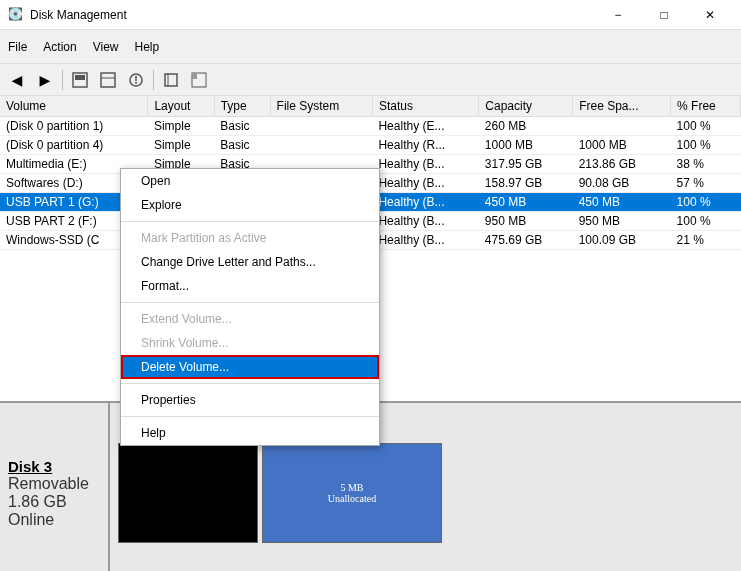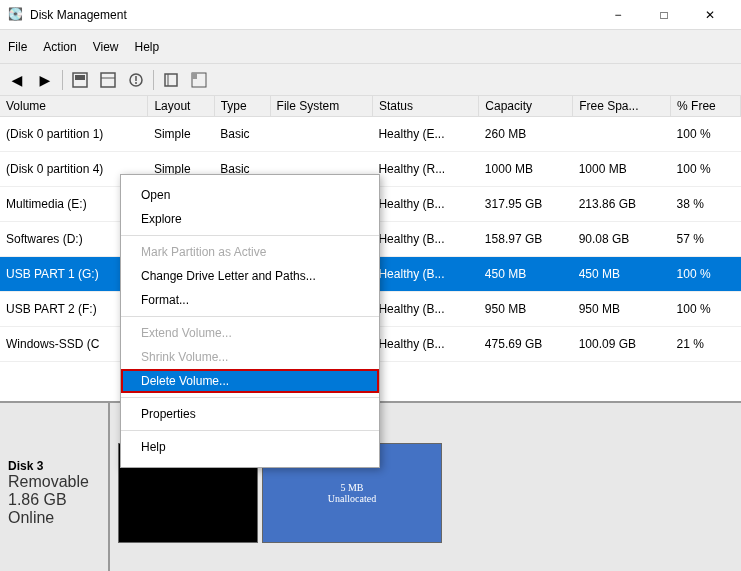--- a/index.html
+++ b/index.html
@@ -128,21 +128,21 @@
       font-weight: normal;
       white-space: nowrap;
     }
 
     tbody tr {
       border-bottom: 1px solid #eee;
     }
     tbody tr.selected { background: #0078d7; color: #fff; }
 
     tbody td {
-      padding: 10px 6px;
+      padding: 2px 6px;
       white-space: nowrap;
     }
 
     
     .disk-area {
       height: 180px;
       background: #e8e8e8;
       display: flex;
       flex-direction: row;
       overflow: hidden;
@@ -155,21 +155,22 @@
       display: flex;
       flex-direction: column;
       justify-content: center;
       padding: 8px;
       background: #e8e8e8;
       border-right: 2px solid #999;
     }
 
     .disk-label-title {
       font-weight: bold;
-      font-size: 12px;
+      font-size: 15px;
+      text-decoration: underline;
     }
     .disk-label-sub {
       font-size: 16px;
       color: #333;
     }
 
     .disk-partitions {
       flex: 1;
       display: flex;
       flex-direction: row;
@@ -205,22 +206,21 @@
 
     .context-menu {
       position: absolute;
       top: 168px;
       left: 120px;
       width: 260px;
       background: #fff;
       border: 1px solid #aaa;
       box-shadow: 2px 2px 8px rgba(0,0,0,0.3);
       z-index: 200;
-      padding: 8px 0;
-      margin-top: 6px;
+      padding: 0 0;
     }
 
     .ctx-item {
       padding: 5px 20px;
       cursor: pointer;
       font-size: 12px;
     }
     .ctx-item.disabled { color: #aaa; cursor: default; }
     .ctx-item.highlighted {
       background: #0078d7;

